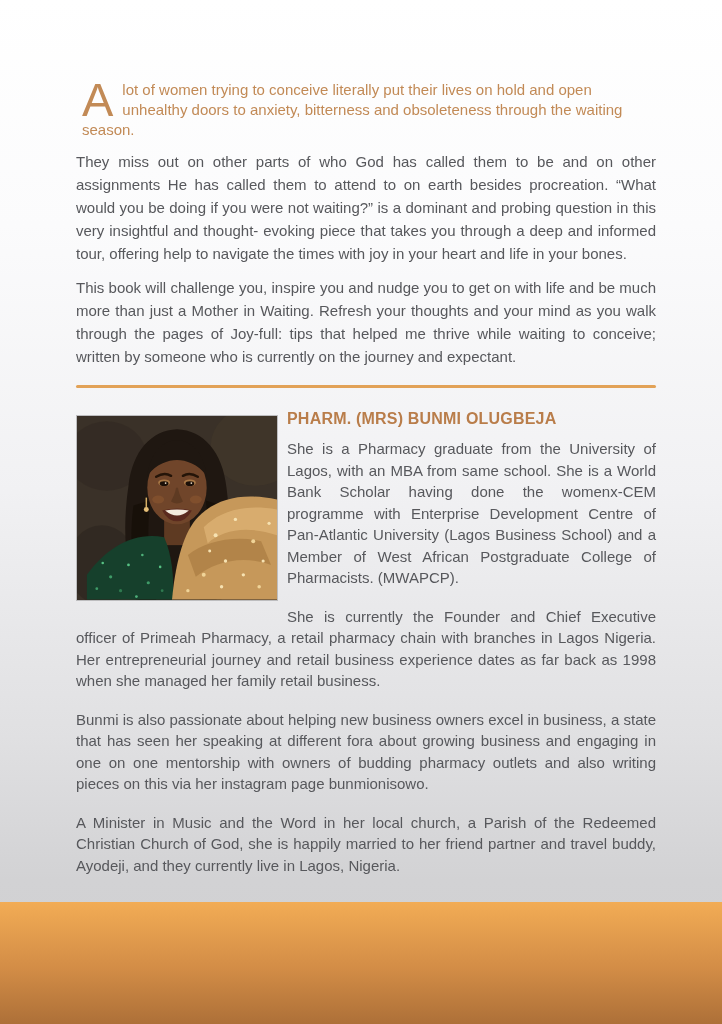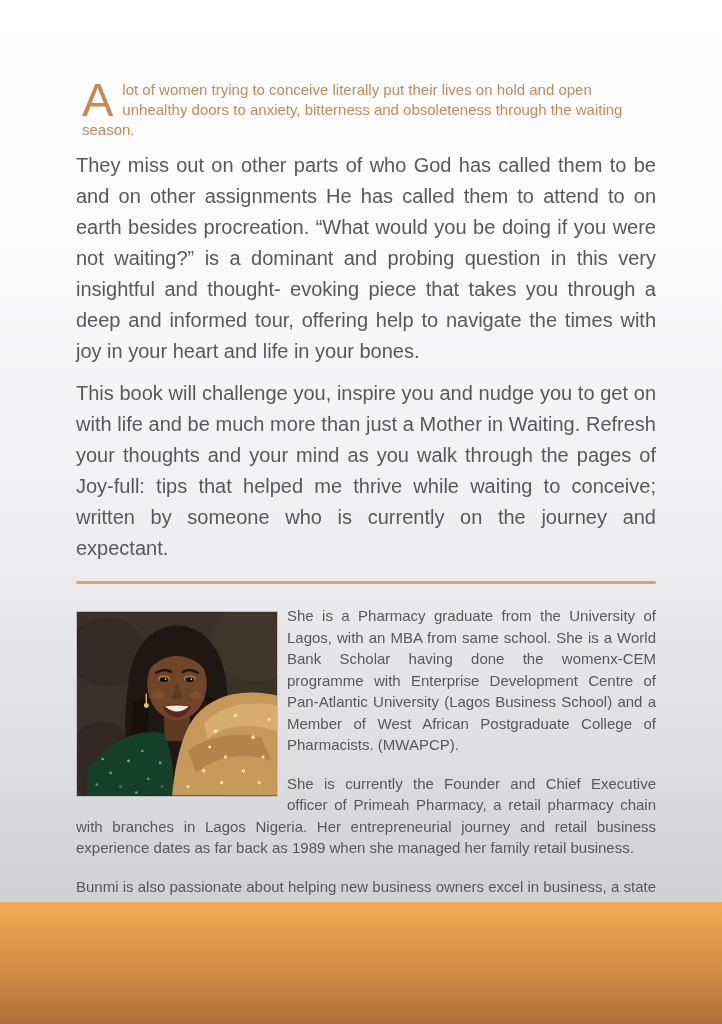--- a/index.html
+++ b/index.html
@@ -17,21 +17,21 @@
   .intro{margin:0 0 10px 6px;color:#c28a56;}
   .intro p{margin:0;font-size:15px;line-height:20px;text-align:left;}
   .dropcap{
     float:left;
     font-size:47px;line-height:38px;
     margin:1px 9px 0 0;
     letter-spacing:0;
   }
   .body-par{
     margin:0 0 11px 0;
-    font-size:20px;line-height:31px;
+    font-size:15px;line-height:23px;
     text-align:justify;
   }
   .divider{
     height:3px;border-radius:2px;
     background:#e2a257;
     margin:17px 0 21px 0;
   }
   .bio{overflow:visible;}
   .bio-photo{
     float:left;
@@ -132,23 +132,24 @@
             <circle cx="168" cy="160" r="1.7" fill="#f6e2b2"></circle>
           <circle cx="188" cy="146" r="1.6" fill="#f6e2b2"></circle>
             <circle cx="112" cy="176" r="1.7" fill="#f0d498"></circle>
           <circle cx="146" cy="172" r="1.7" fill="#f6e2b2"></circle>
             <circle cx="184" cy="172" r="1.8" fill="#f0d498"></circle>
           <circle cx="194" cy="108" r="1.6" fill="#f6e2b2"></circle>
             <circle cx="134" cy="136" r="1.5" fill="#f6e2b2"></circle>
         </svg>
       </div>
 
+      <h2 class="bio-heading">PHARM. (MRS) BUNMI OLUGBEJA</h2>
 
       <p>She is a Pharmacy graduate from the University of Lagos, with an MBA from same school. She is a World Bank Scholar having done the womenx-CEM programme with Enterprise Development Centre of Pan-Atlantic University (Lagos Business School) and a Member of West African Postgraduate College of Pharmacists. (MWAPCP).</p>
-      <p>She is currently the Founder and Chief Executive officer of Primeah Pharmacy, a retail pharmacy chain with branches in Lagos Nigeria. Her entrepreneurial journey and retail business experience dates as far back as 1989 when she managed her family retail business.</p>
+      <p>She is currently the Founder and Chief Executive officer of Primeah Pharmacy, a retail pharmacy chain with branches in Lagos Nigeria. Her entrepreneurial journey and retail business experience dates as far back as 1998 when she managed her family retail business.</p>
       <p>Bunmi is also passionate about helping new business owners excel in business, a state that has seen her speaking at different fora about growing business and engaging in one on one mentorship with owners of budding pharmacy outlets and also writing pieces on this via her instagram page bunmionisowo.</p>
       <p>A Minister in Music and the Word in her local church, a Parish of the Redeemed Christian Church of God, she is happily married to her friend partner and travel buddy, Ayodeji, and they currently live in Lagos, Nigeria.</p>
     </div>
 
   </div>
 
   <div class="band"></div>
 </div>
 
 </body></html>

